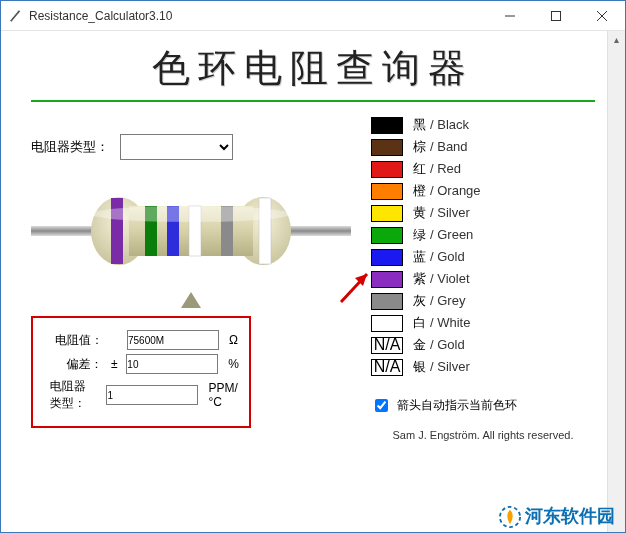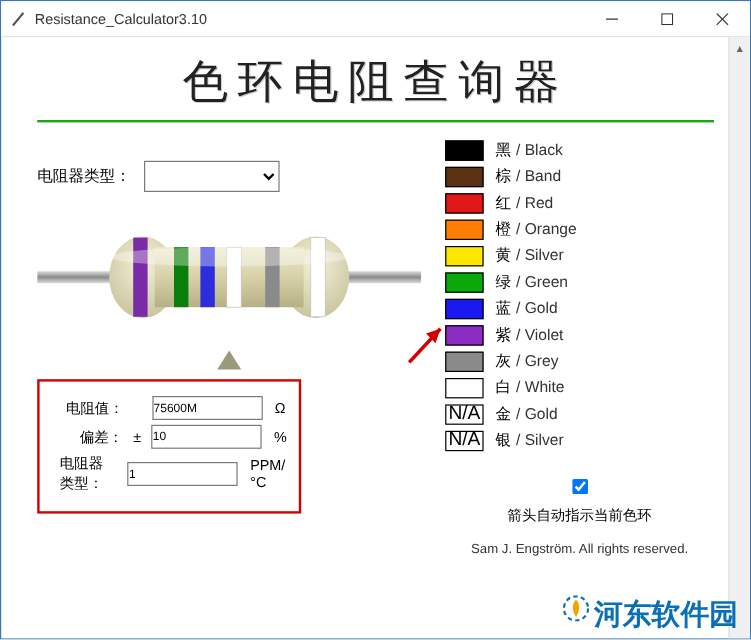--- a/index.html
+++ b/index.html
@@ -43,26 +43,26 @@
   .color-table{font-size:13px;}
   .crow{display:flex;align-items:center;gap:10px;height:22px;}
   .swatch{width:32px;height:17px;border:1px solid #000;box-sizing:border-box;}
   .swatch.na{background:#fff;display:flex;align-items:center;justify-content:center;font-size:16px;color:#000;}
   .clabel{display:flex;gap:4px;align-items:baseline;}
   .clabel .zh{}
   .clabel .en{color:#333;}
   
   .red-arrow{position:absolute;left:336px;top:265px;}
   
-  .chk-row{display:flex;align-items:center;gap:6px;font-size:12px;margin-top:18px;flex-direction:column;}
+  .chk-row{display:flex;align-items:center;gap:6px;font-size:12px;margin-top:18px;}
   .chk-row input{width:13px;height:13px;}
   .copyright{font-size:11px;color:#333;margin-top:14px;text-align:center;}
   
   .watermark{position:absolute;right:10px;bottom:4px;text-align:right;}
-  .wm1{font-size:24px;font-weight:bold;color:#0a6fb3;font-family:"KaiTi","STKaiti",serif;display:flex;align-items:flex-start;justify-content:flex-end;gap:4px;}
+  .wm1{font-size:18px;font-weight:bold;color:#0a6fb3;font-family:"KaiTi","STKaiti",serif;display:flex;align-items:flex-end;justify-content:flex-end;gap:4px;}
   .wm2{font-size:13px;color:#0a6fb3;letter-spacing:1px;}
   .wm-logo{width:22px;height:22px;}
 </style>
 </head>
 <body>
 
 <div class="window">
 
   <div class="titlebar">
     <div class="titlebar-left">

